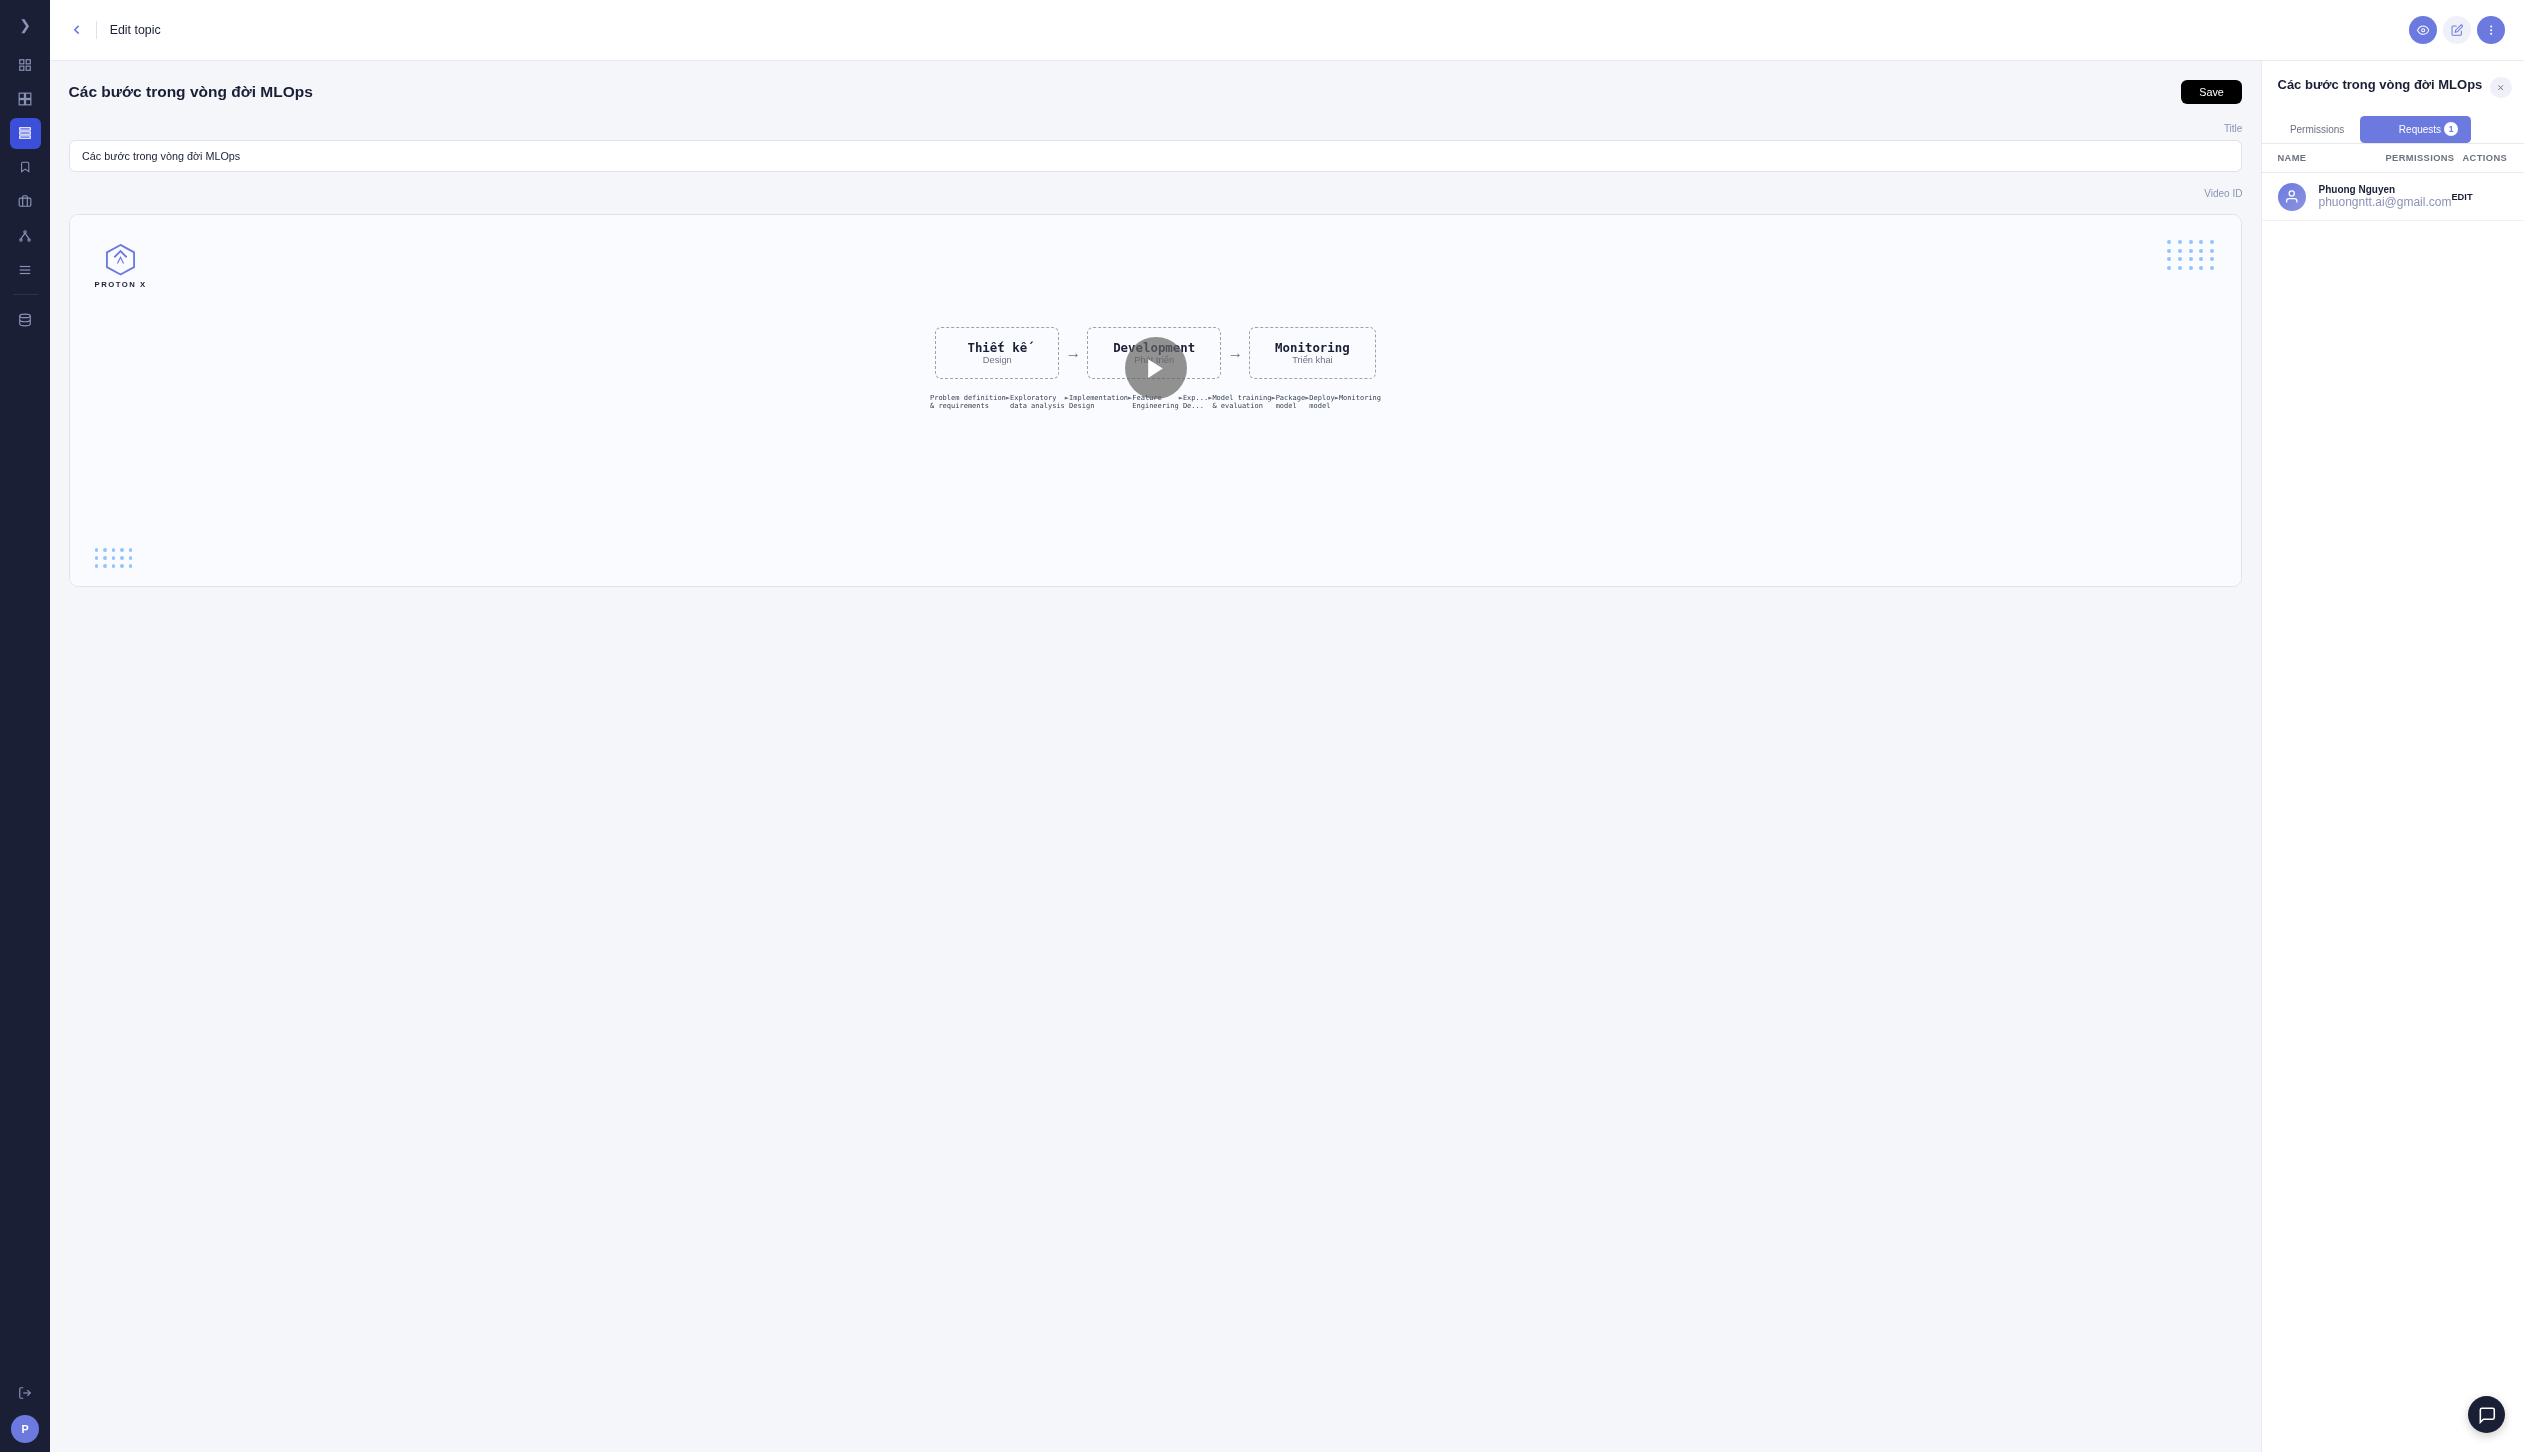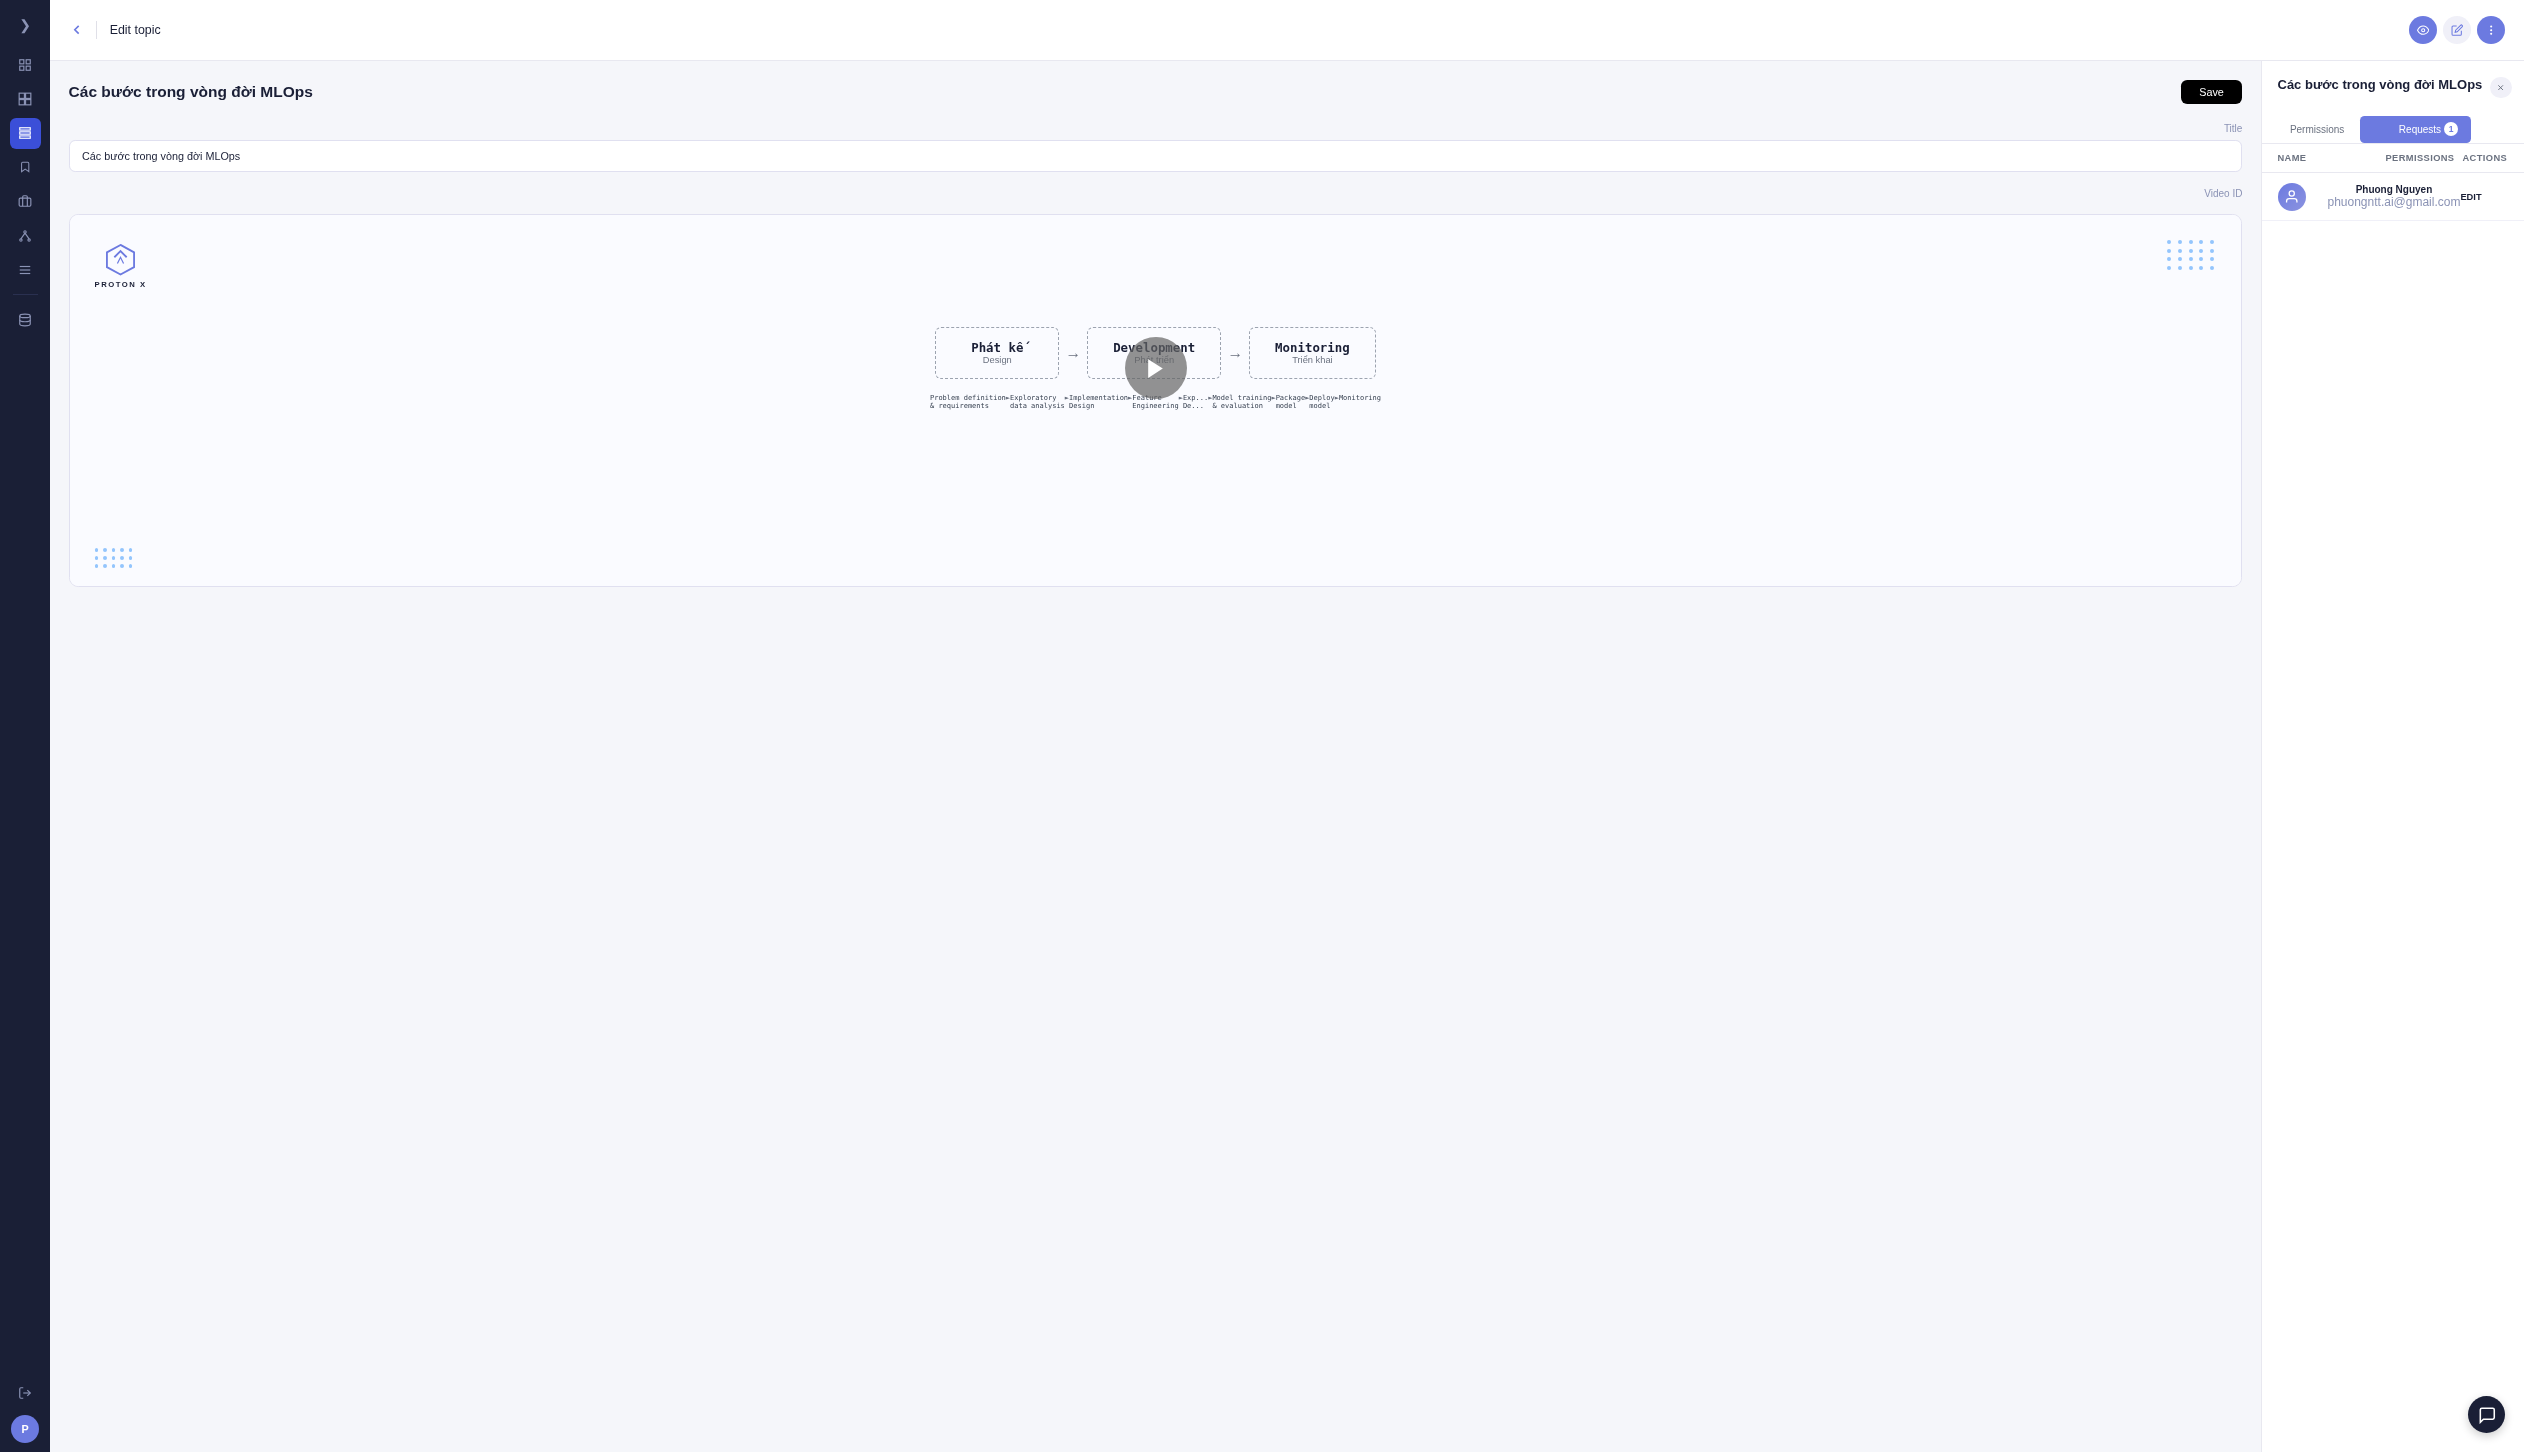--- a/index.html
+++ b/index.html
@@ -282,21 +282,21 @@
       text-transform: uppercase; letter-spacing: 0.4px;
     }
     .table-row {
       display: grid;
       grid-template-columns: 1fr 77px 46px;
       padding: 9.3px 15.5px;
       align-items: center;
       border-bottom: 0.8px solid #f0f0f8;
     }
     .user-info {
-      display: flex; align-items: center; gap: 22px; text-align: center;
+      display: flex; align-items: center; gap: 13px;
     }
     .user-avatar-placeholder {
       width: 28px; height: 28px; border-radius: 50%;
       background: linear-gradient(135deg, #6c7ae0, #8b93e0);
       display: flex; align-items: center; justify-content: center;
       color: white; font-size: 10px; font-weight: 600;
     }
     .user-name { font-size: 10px; font-weight: 600; color: #1a1f36; }
     .user-email { font-size: 12px; color: #8b93b5; }
     .perm-badge {
@@ -497,21 +497,21 @@
                 <div class="dot"></div>
                 <div class="dot"></div>
                 <div class="dot"></div>
                 <div class="dot"></div>
             </div>
           </div>
 
           <div class="flow-diagram">
             <div class="flow-boxes">
               <div class="flow-box">
-                <h3>Phát kế</h3>
+                <h3>Thiết kế</h3>
                 <p>Design</p>
               </div>
               <div class="flow-arrow">→</div>
               <div class="flow-box">
                 <h3>Development</h3>
                 <p>Phát triển</p>
               </div>
               <div class="flow-arrow">→</div>
               <div class="flow-box">
                 <h3>Monitoring</h3>

